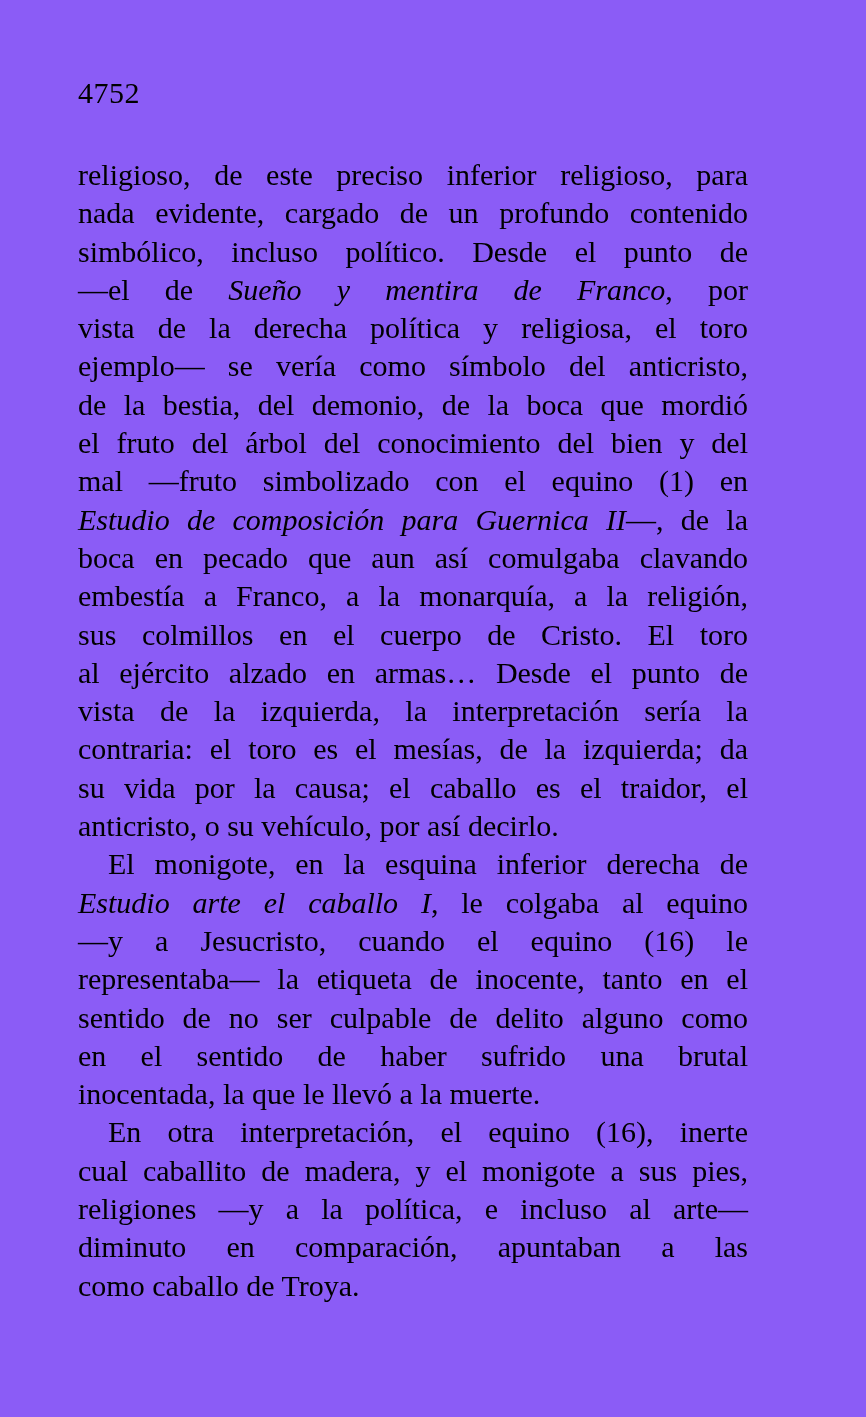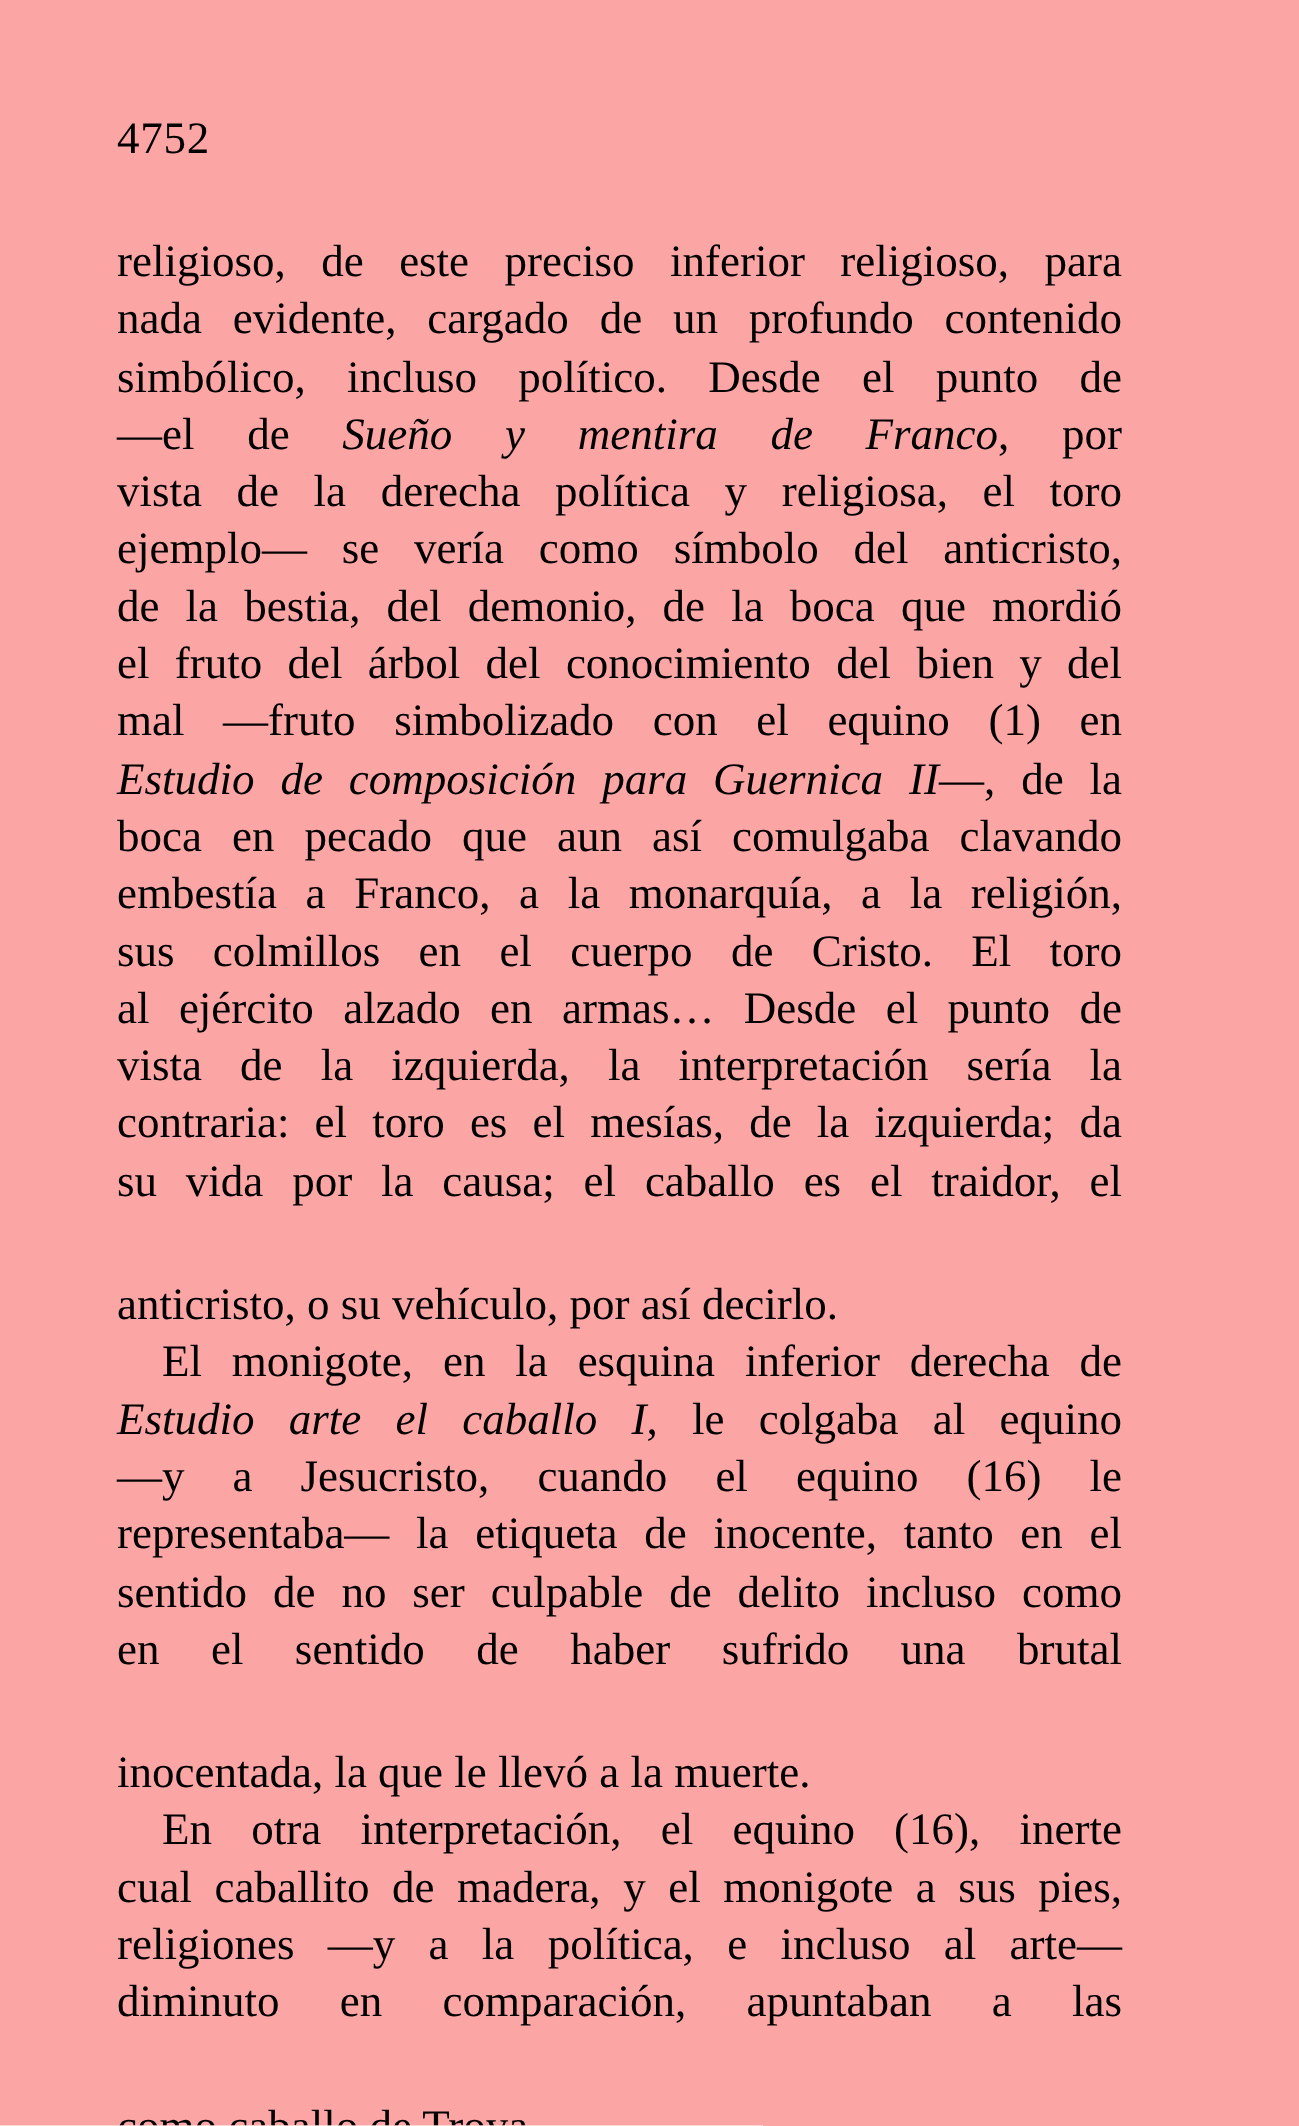--- a/index.html
+++ b/index.html
@@ -4,21 +4,21 @@
 <style>
   html, body {
     margin: 0;
     padding: 0;
     background: #ffffff;
   }
   .book-page {
     position: relative;
     width: 866px;
     height: 1417px;
-    background: #fca5a5;
+    background: #8b5cf6;
     color: #000000;
     font-family: "Liberation Serif", "DejaVu Serif", serif;
     overflow: hidden;
   }
   .page-number {
     position: absolute;
     left: 78px;
     top: 74px;
     font-size: 30px;
     line-height: 38px;
@@ -33,21 +33,20 @@
     line-height: 38.3px;
   }
   .text-line {
     text-align: justify;
     text-align-last: justify;
     -moz-text-align-last: justify;
     white-space: nowrap; 
   }
   .text-line.line-last {
     text-align-last: left;
-    margin-top: 44px;
     -moz-text-align-last: left;
   }
   .text-line.line-indent {
     padding-left: 30px;
   }
   .italic-title {
     font-style: italic;
   }
 </style>
 </head>
@@ -71,21 +70,21 @@
       <div class="text-line"><span>sus colmillos en el cuerpo de Cristo. El toro</span></div>
       <div class="text-line"><span>al ejército alzado en armas… Desde el punto de</span></div>
       <div class="text-line"><span>vista de la izquierda, la interpretación sería la</span></div>
       <div class="text-line"><span>contraria: el toro es el mesías, de la izquierda; da</span></div>
       <div class="text-line"><span>su vida por la causa; el caballo es el traidor, el</span></div>
       <div class="text-line line-last"><span>anticristo, o su vehículo, por así decirlo.</span></div>
       <div class="text-line line-indent"><span>El monigote, en la esquina inferior derecha de</span></div>
       <div class="text-line"><span class="italic-title">Estudio arte el caballo I</span><span>, le colgaba al equino</span></div>
       <div class="text-line"><span>—y a Jesucristo, cuando el equino (16) le</span></div>
       <div class="text-line"><span>representaba— la etiqueta de inocente, tanto en el</span></div>
-      <div class="text-line"><span>sentido de no ser culpable de delito incluso como</span></div>
+      <div class="text-line"><span>sentido de no ser culpable de delito alguno como</span></div>
       <div class="text-line"><span>en el sentido de haber sufrido una brutal</span></div>
       <div class="text-line line-last"><span>inocentada, la que le llevó a la muerte.</span></div>
       <div class="text-line line-indent"><span>En otra interpretación, el equino (16), inerte</span></div>
       <div class="text-line"><span>cual caballito de madera, y el monigote a sus pies,</span></div>
       <div class="text-line"><span>religiones —y a la política, e incluso al arte—</span></div>
       <div class="text-line"><span>diminuto en comparación, apuntaban a las</span></div>
       <div class="text-line line-last"><span>como caballo de Troya.</span></div>
     </div>
 </div>
 

